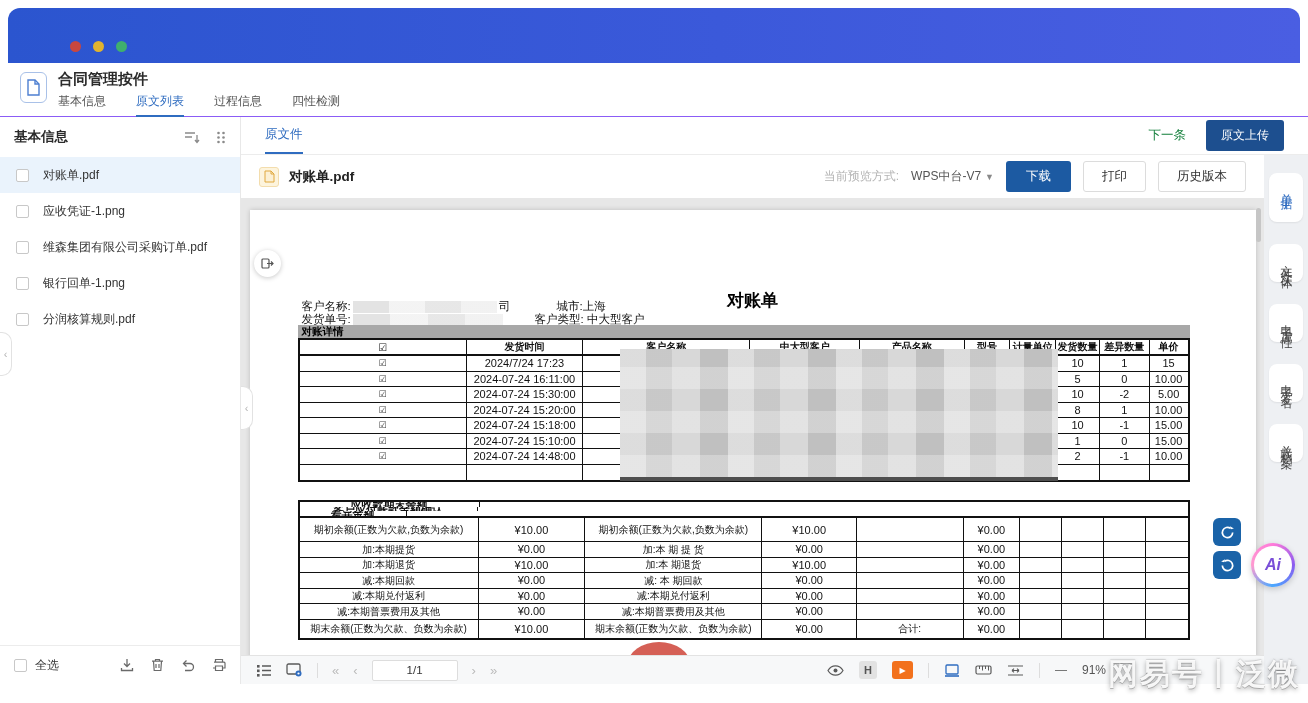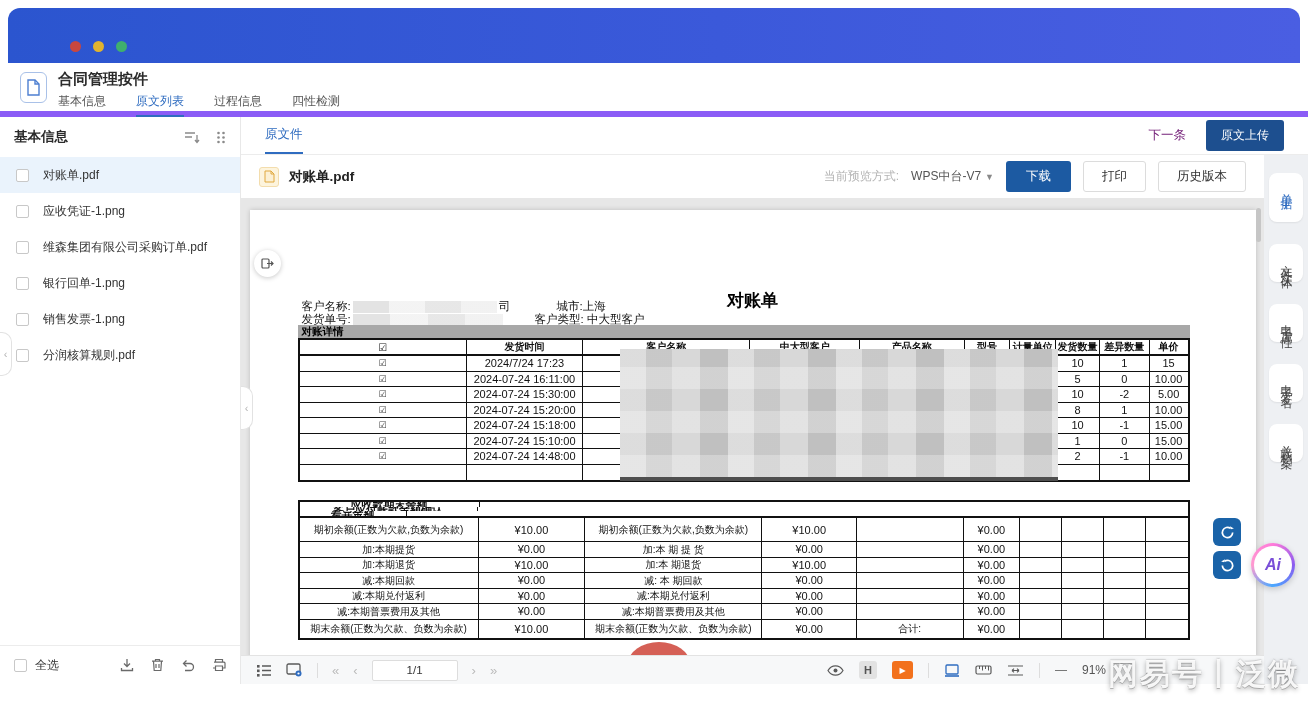--- a/index.html
+++ b/index.html
@@ -13,21 +13,21 @@
   }
   
   .titlebar {
     position:absolute; left:8px; top:8px; right:8px; height:55px;
     border-radius:12px 12px 0 0;
     background: linear-gradient(90deg,#2b55cf 0%, #3b59da 55%, #4a5ee2 100%);
   }
   .dots { position:absolute; left:62px; top:33px; display:flex; gap:12px; }
   .dot { width:11px; height:11px; border-radius:50%; }
   
-  .app-header { position:absolute; top:63px; left:0; right:0; height:54px; background:#fff; border-bottom:6px solid #8b5cf6; }
+  .app-header { position:absolute; top:63px; left:0; right:0; height:54px; background:#fff; border-bottom:1px solid #8b5cf6; }
   .app-icon { position:absolute; left:20px; top:9px; width:27px; height:31px; border:1px solid #a9c1e8; border-radius:6px; display:flex; align-items:center; justify-content:center; background:#fff; }
   .app-title { position:absolute; left:58px; top:7px; font-size:15px; font-weight:bold; color:#2b2b2b; }
   .app-tabs { position:absolute; left:58px; top:30px; display:flex; gap:30px; font-size:12px; color:#555; height:24px; }
   .app-tab { cursor:pointer; padding-bottom:5px; }
   .app-tab.active { color:#2f6cc0; border-bottom:2px solid #2f6cc0; }
   
   .main { position:absolute; top:117px; left:0; width:1308px; height:567px; display:flex; background:#fff; }
   .sidebar { width:241px; border-right:1px solid #e8e8e8; display:flex; flex-direction:column; background:#fff; }
   .sidebar-header { height:40px; display:flex; align-items:center; padding:0 14px; }
   .sidebar-title { font-size:13.5px; font-weight:bold; color:#2b2b2b; }
@@ -36,21 +36,21 @@
   .file-item { height:36px; display:flex; align-items:center; padding:0 16px; gap:14px; font-size:12px; color:#333; cursor:pointer; }
   .file-item.selected { background:#eaf3fc; }
   .cb { width:13px; height:13px; border:1px solid #c8c8c8; border-radius:2px; background:#fff; flex:none; }
   .sidebar-footer { height:39px; border-top:1px solid #ececec; display:flex; align-items:center; padding:0 14px; gap:8px; font-size:12px; color:#333; }
   .sf-icons { margin-left:auto; display:flex; gap:17px; align-items:center; }
   .right-part { flex:1; display:flex; flex-direction:column; min-width:0; }
   
   .content-tabbar { height:38px; background:#fff; border-bottom:1px solid #ececec; display:flex; align-items:stretch; padding:0 24px; }
   .content-tab { display:flex; align-items:center; font-size:12.5px; color:#2f6cc0; border-bottom:2px solid #2f6cc0; cursor:pointer; }
   .tabbar-actions { margin-left:auto; display:flex; align-items:center; gap:20px; }
-  .next-link { font-size:12.5px; color:#701a75; cursor:pointer; }
+  .next-link { font-size:12.5px; color:#15803d; cursor:pointer; }
   .btn-navy { background:#1d4f8f; color:#fff; font-size:12px; padding:7px 15px; border-radius:3px; border:none; cursor:pointer; }
   
   .mid { flex:1; display:flex; min-height:0; }
   .content-col { flex:1; display:flex; flex-direction:column; min-width:0; }
   .doc-toolbar { height:43px; background:#fff; display:flex; align-items:center; padding:0 18px; gap:10px; }
   .doc-icon { width:20px; height:20px; border-radius:3px; background:#fdf4dd; border:1px solid #f3ddad; display:flex; align-items:center; justify-content:center; flex:none; }
   .doc-title { font-weight:bold; font-size:13.5px; color:#222; }
   .doc-actions { margin-left:auto; display:flex; align-items:center; gap:12px; }
   .preview-label { font-size:12px; color:#b4b4b4; }
   .preview-value { font-size:12px; color:#555; cursor:pointer; display:flex; align-items:center; gap:4px; }
@@ -171,24 +171,20 @@
           <span class="cb"></span>
           <span class="fname">应收凭证-1.png</span>
         </div>
         <div class="file-item">
           <span class="cb"></span>
           <span class="fname">维森集团有限公司采购订单.pdf</span>
         </div>
         <div class="file-item">
           <span class="cb"></span>
           <span class="fname">银行回单-1.png</span>
-        </div>
-        <div class="file-item">
-          <span class="cb"></span>
-          <span class="fname">销售发票-1.png</span>
         </div>
         <div class="file-item">
           <span class="cb"></span>
           <span class="fname">分润核算规则.pdf</span>
         </div>
       </div>
     <div class="sidebar-footer">
       <span class="cb"></span>
       <span>全选</span>
       <span class="sf-icons">

